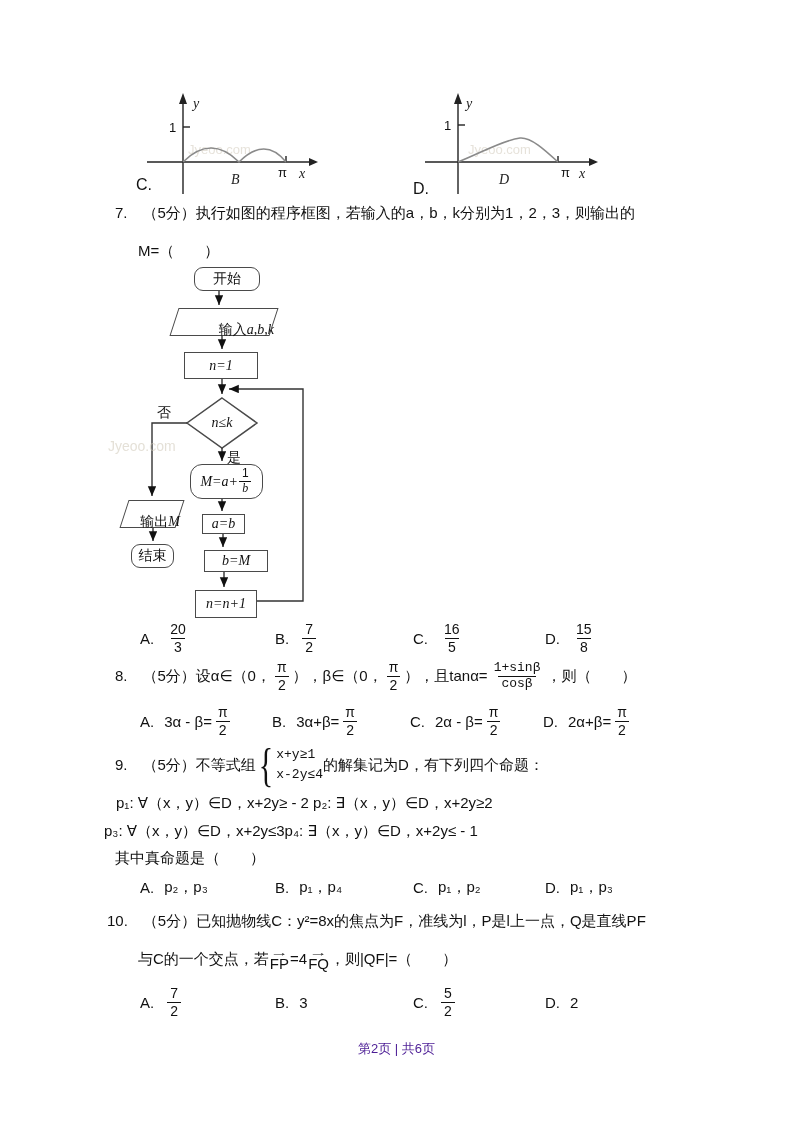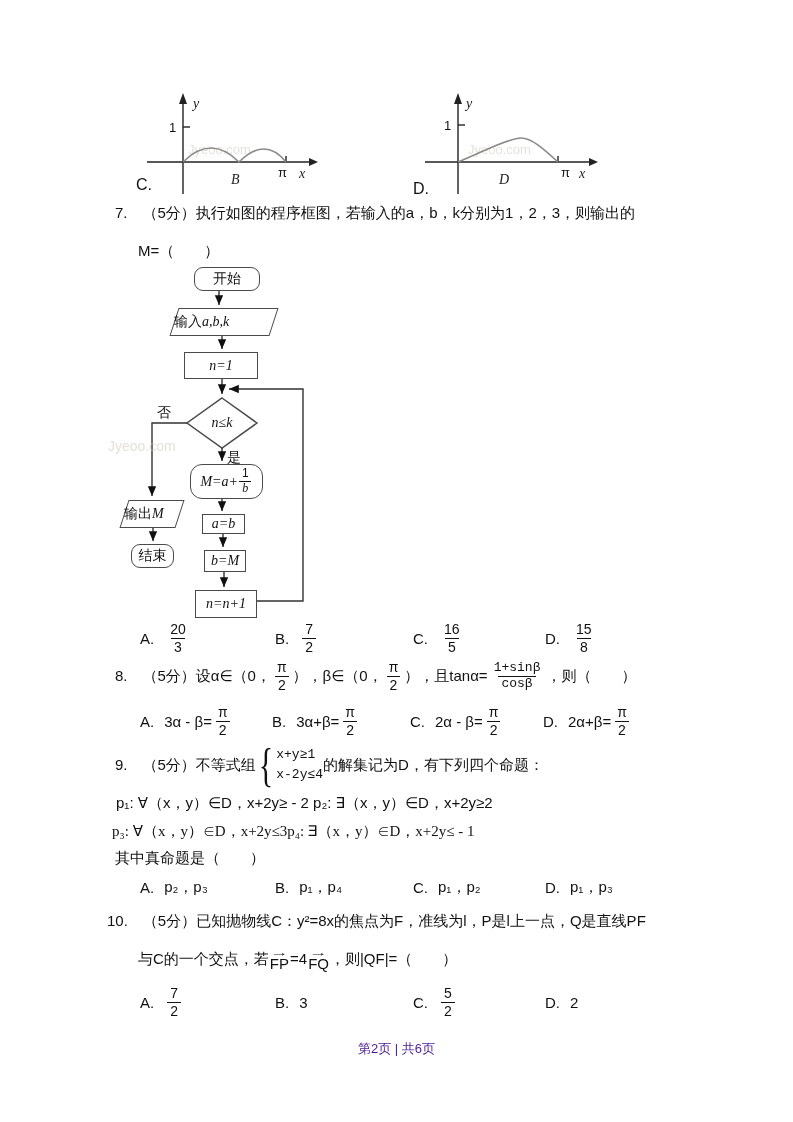--- a/index.html
+++ b/index.html
@@ -18,21 +18,21 @@
   .opt .olabel { margin-right:10px; }
   
   .fc { position:absolute; left:100px; top:262px; width:260px; height:360px; }
   .fc-box { position:absolute; box-sizing:border-box; border:1.5px solid #4a4a4a; background:#fff;
             display:flex; align-items:center; justify-content:center; font-size:14px; }
   .round { border-radius:9px; }
   .pg { position:absolute; }
   .pg-shape { position:absolute; left:0; top:0; right:0; bottom:0; border:1.5px solid #4a4a4a;
               transform:skewX(-18deg); background:#fff; }
   .pg-txt { position:absolute; width:100%; height:100%; display:flex; align-items:center;
-            justify-content:flex-start; font-size:14px; }
+            justify-content:flex-end; font-size:14px;margin-top:8px; }
   .fc-label { position:absolute; font-size:14px; }
   .fc-lines { position:absolute; left:0; top:0; }
   .watermark { position:absolute; color:rgba(205,198,182,0.55); font-size:14px; }
   
   .vec { display:inline-flex; flex-direction:column; align-items:center; line-height:1; margin:0 1px; }
   .varrow { font-size:11px; height:9px; transform:scaleX(1.7); }
   .vbase { font-size:15px; }
   .brace { font-size:30px; font-weight:300; transform:scaleY(1.55); display:inline-block;
            margin:0 3px; font-family:"Liberation Serif",serif; }
   .ineqcol { display:inline-flex; flex-direction:column; line-height:1.55; }
@@ -133,21 +133,21 @@
       <span class="frac" style="font-size:12px; margin:0 1px;">
         <span class="fnum">1</span>
         <span class="fden mi">b</span>
       </span>
     </div>
 
     <div class="fc-box" style="left:102px; top:252px; width:43px; height:20px;">
       <span class="mi">a=b</span>
     </div>
 
-    <div class="fc-box" style="left:104px; top:288px; width:42px; height:22px;">
+    <div class="fc-box" style="left:104px; top:288px; width:64px; height:22px;">
       <span class="mi">b=M</span>
     </div>
 
     <div class="fc-box" style="left:95px; top:328px; width:62px; height:28px;">
       <span class="mi">n=n+1</span>
     </div>
 
     <div class="pg" style="left:24px; top:238px; width:56px; height:28px;">
       <div class="pg-shape"></div>
       <div class="pg-txt">
@@ -246,21 +246,21 @@
     <span>9.　（5分）不等式组</span>
     <span class="brace">{</span>
     <span class="ineqcol mono">
       <span>x+y≥1</span>
       <span>x-2y≤4</span>
     </span>
     <span>的解集记为D，有下列四个命题：</span>
   </div>
 
   <div class="abs qline" style="left:116px; top:793px;">p₁: ∀（x，y）∈D，x+2y≥ - 2 p₂: ∃（x，y）∈D，x+2y≥2</div>
-  <div class="abs qline" style="left:112px; top:821px;font-family:Liberation Serif, serif;">p₃: ∀（x，y）∈D，x+2y≤3p₄: ∃（x，y）∈D，x+2y≤ - 1</div>
+  <div class="abs qline" style="left:104px; top:821px;">p₃: ∀（x，y）∈D，x+2y≤3p₄: ∃（x，y）∈D，x+2y≤ - 1</div>
   <div class="abs qline" style="left:115px; top:848px;">其中真命题是（　　）</div>
 
   <div class="opt" style="left:140px; top:876px; height:22px;">
     <span class="olabel">A.</span>
     <span>p₂，p₃</span>
   </div>
   <div class="opt" style="left:275px; top:876px; height:22px;">
     <span class="olabel">B.</span>
     <span>p₁，p₄</span>
   </div>

